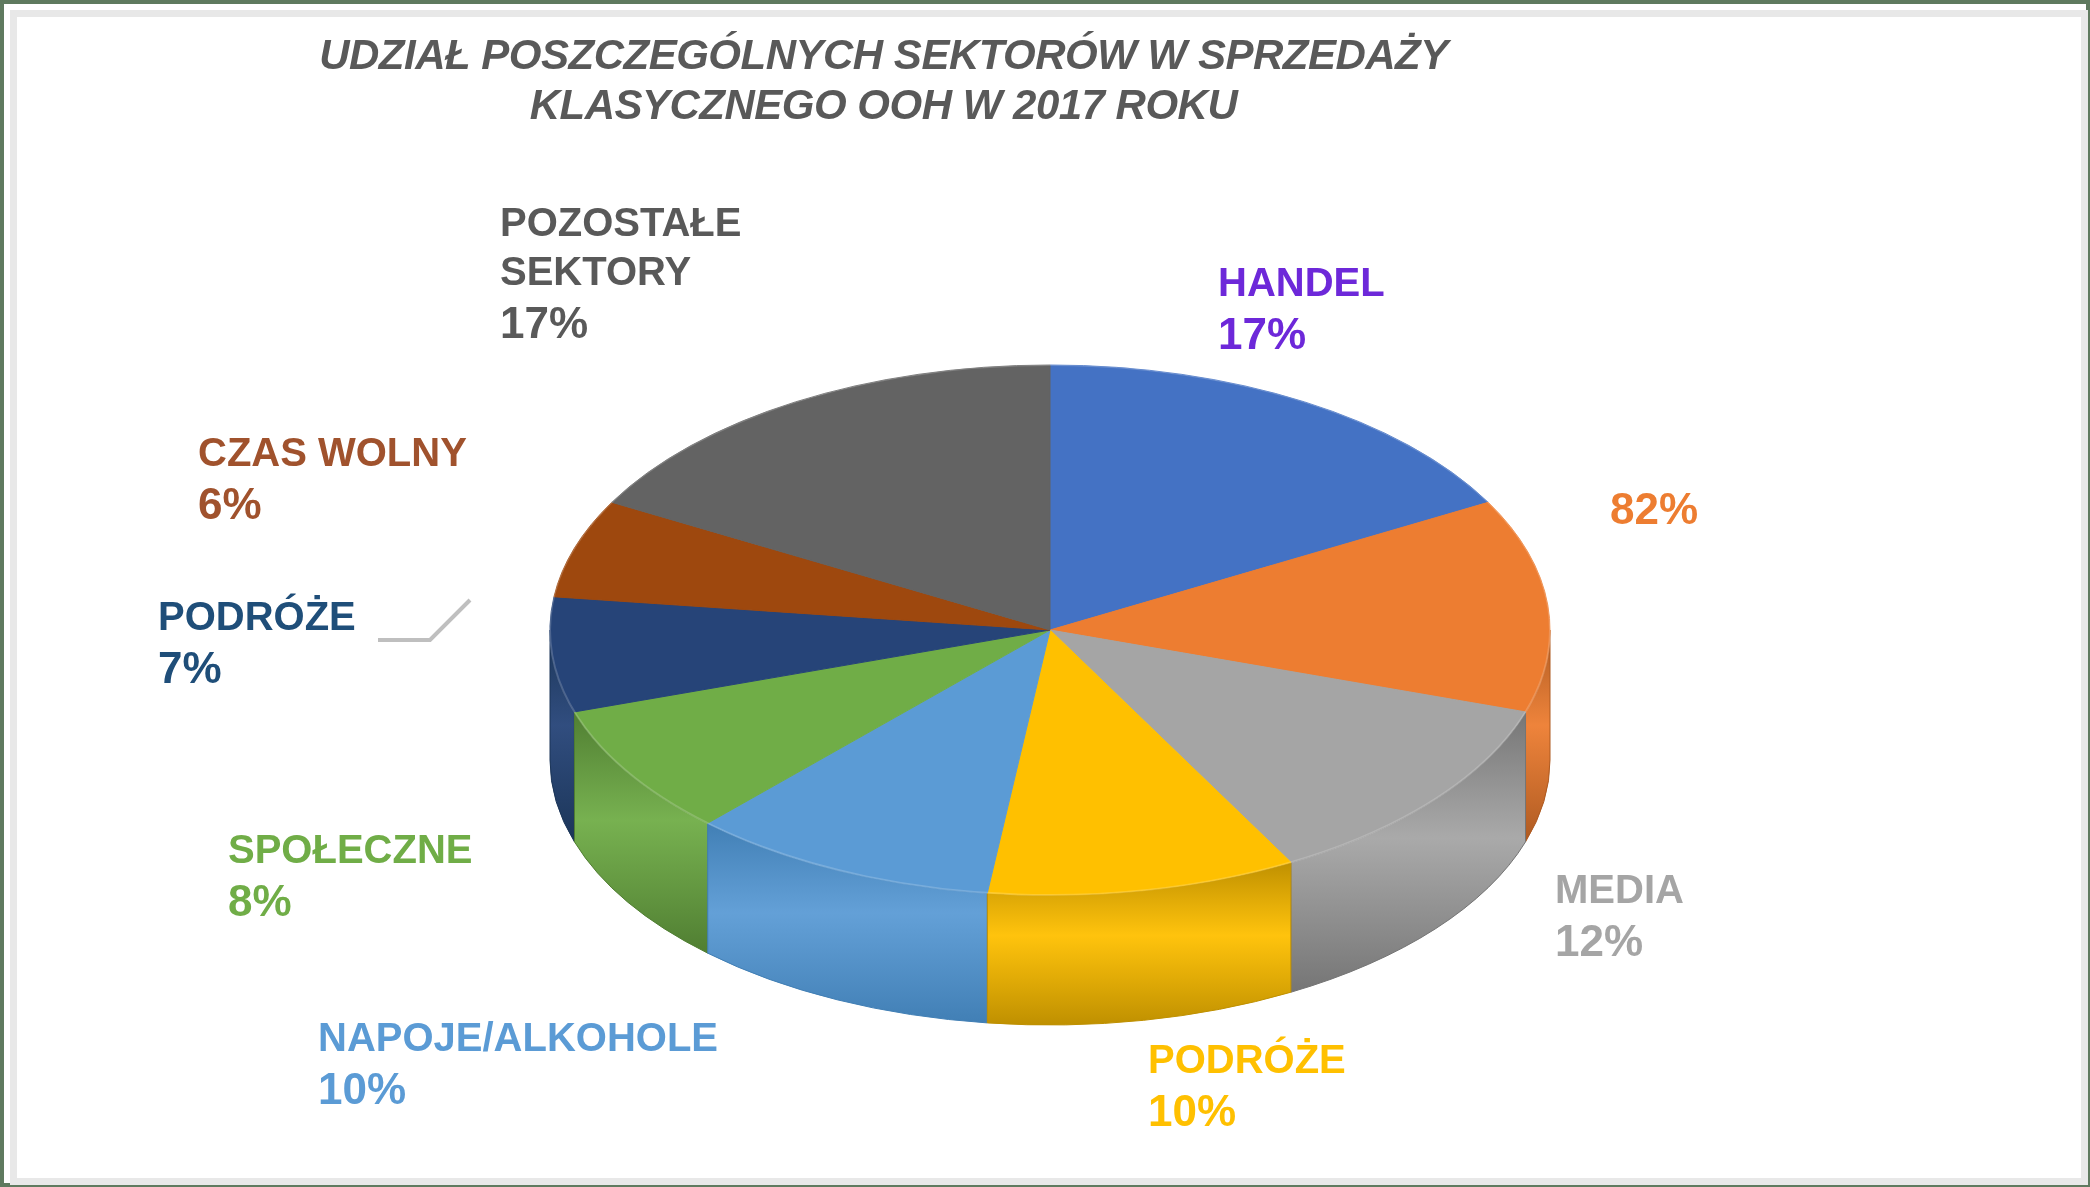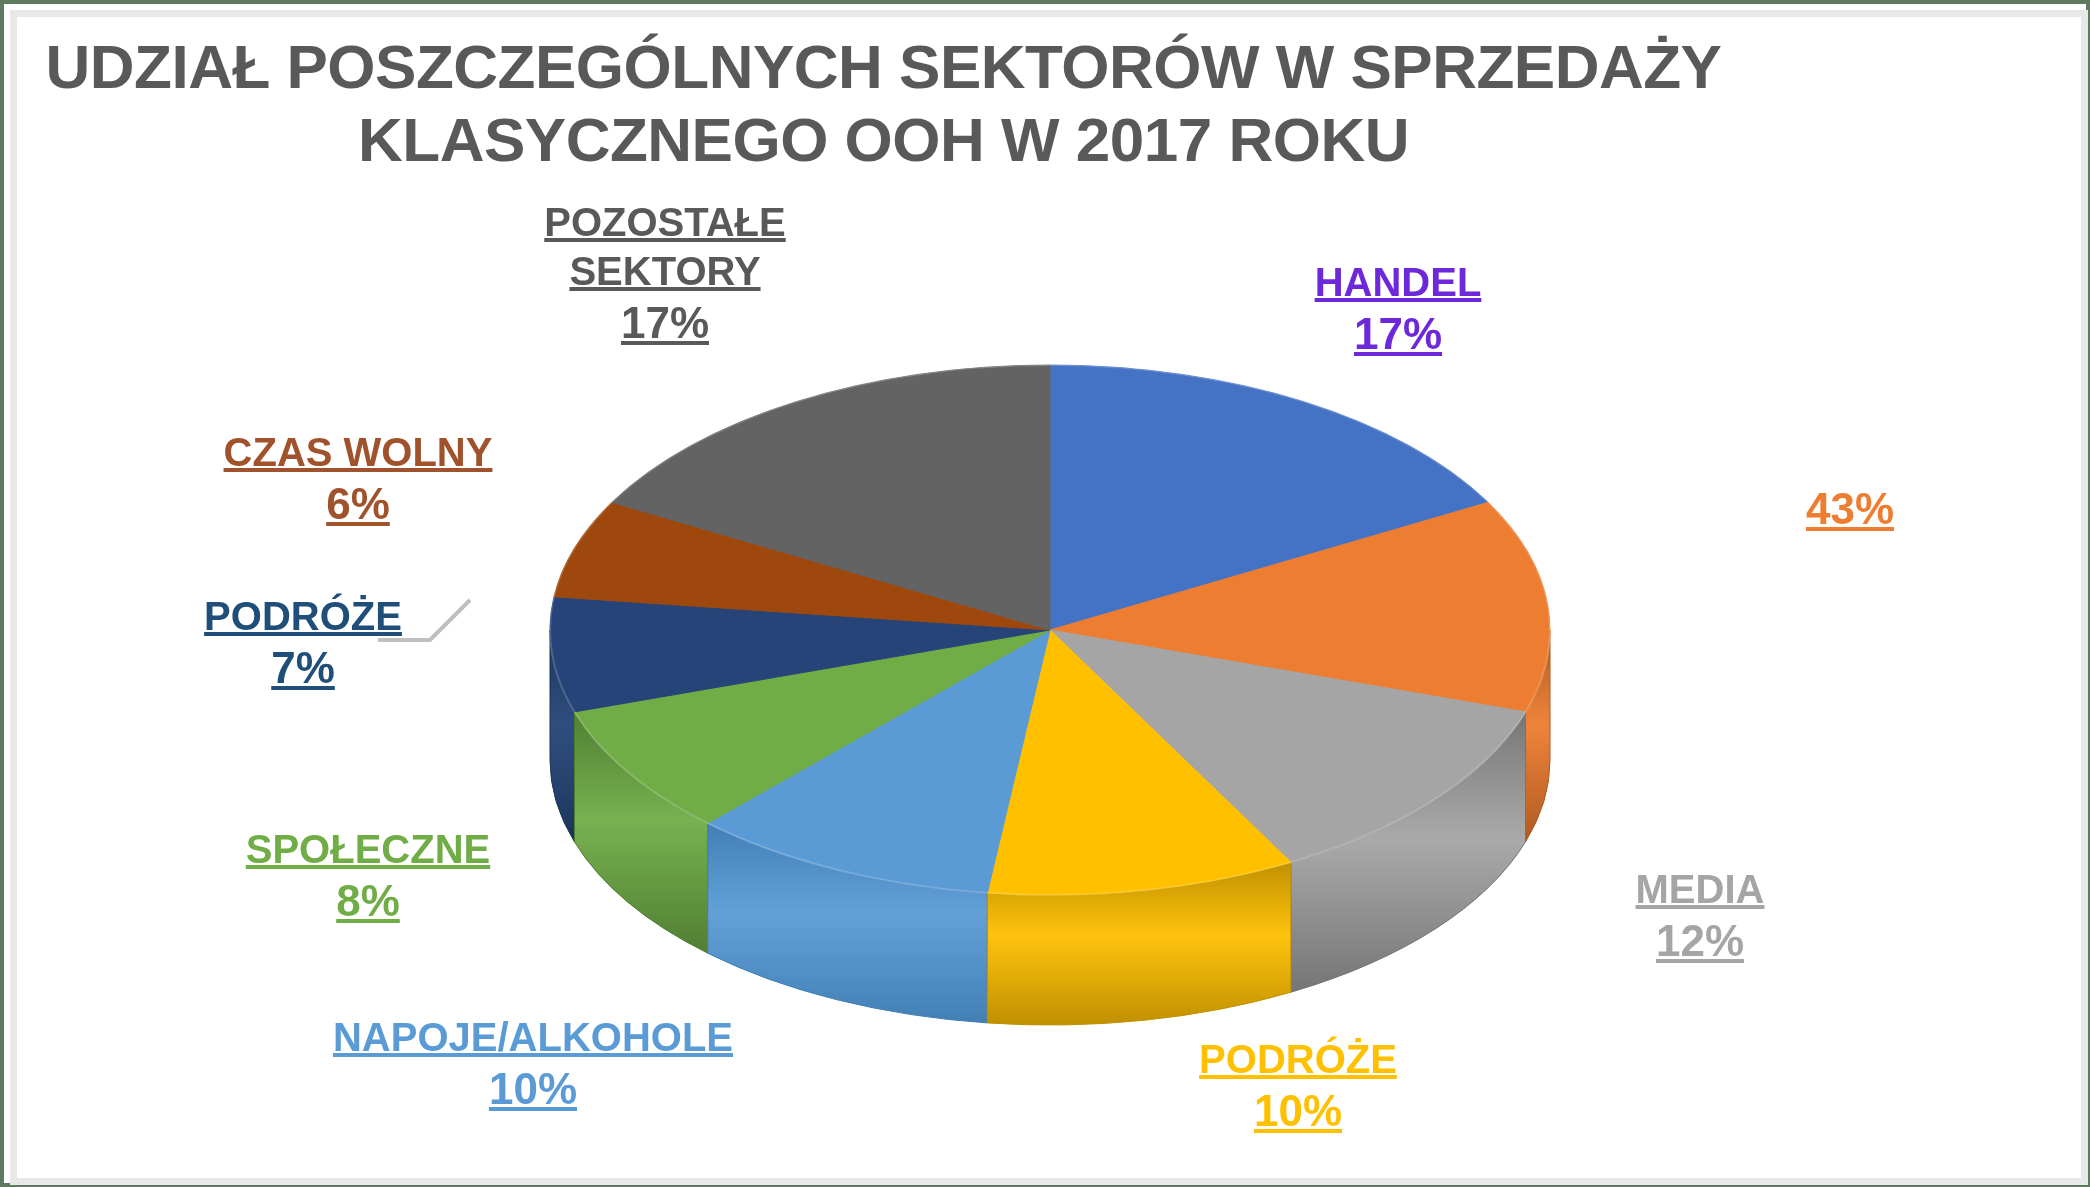--- a/index.html
+++ b/index.html
@@ -29,38 +29,37 @@
     position:absolute;
     left:0;top:0;
     width:2090px;height:1187px;
   }
   #chart-title{
     position:absolute;
     left:0;top:30px;
     width:1767px;
     text-align:center;
     color:#595959;
-    font-size:62px;
+    font-size:42px;
     font-weight:bold;
     line-height:1.18;
     letter-spacing:-0.5px;
+    font-style:italic;
   }
   #chart-title .tl{display:block;}
   .pie-wrap{
     position:absolute;
     left:425px;top:300px;
     width:1250px;height:760px;
   }
   .dlabel{
     position:absolute;
-    text-align:center;
     font-weight:bold;
     line-height:1.22;
     white-space:nowrap;
-    text-decoration:underline;
   }
   .dlabel .nm{display:block;font-size:40px;}
   .dlabel .pc{display:block;font-size:44px;}
   .dlabel.multi .nm{white-space:normal;}
 
   
   #lbl-handel        {left:1218px; top:258px;  width:360px;}
   #lbl-telekom       {left:1610px; top:482px;  width:480px;}
   #lbl-media         {left:1555px; top:865px;  width:290px;}
   #lbl-zywnosc       {left:1148px; top:1035px; width:300px;}
@@ -220,21 +219,21 @@
   <svg id="leader" width="2090" height="1187" style="position:absolute;left:0;top:0;pointer-events:none;">
     <polyline points="378,640 430,640 470,600" fill="none" stroke="#bfbfbf" stroke-width="4"></polyline>
   </svg>
 
   <div class="dlabel" id="lbl-handel" style="color: #6d28d9;">
     <span class="nm">HANDEL</span>
     <span class="pc">17%</span>
   </div>
 
   <div class="dlabel" id="lbl-telekom" style="color: rgb(237, 125, 49);">
-    <span class="pc">43%</span>
+    <span class="pc">82%</span>
   </div>
 
   <div class="dlabel" id="lbl-media" style="color: rgb(165, 165, 165);">
     <span class="nm">MEDIA</span>
     <span class="pc">12%</span>
   </div>
 
   <div class="dlabel" id="lbl-zywnosc" style="color: rgb(255, 192, 0);">
     <span class="nm">PODRÓŻE</span>
     <span class="pc">10%</span>

